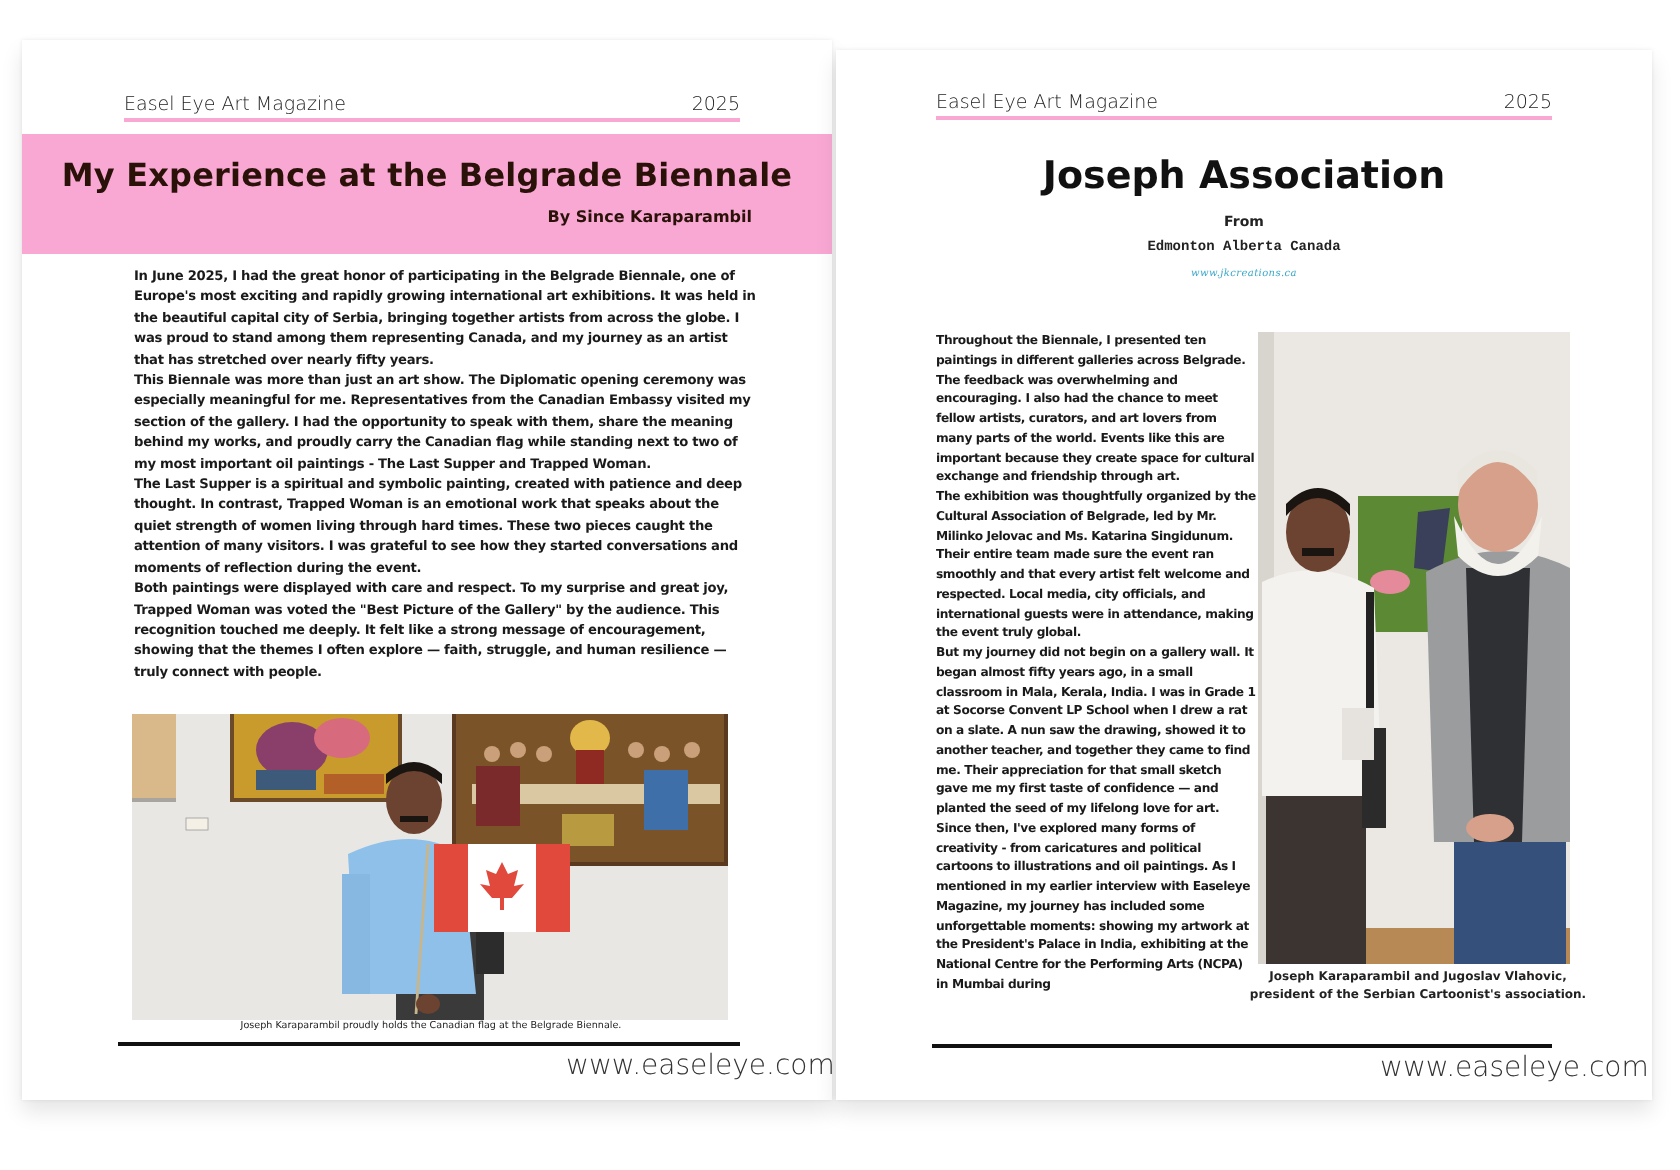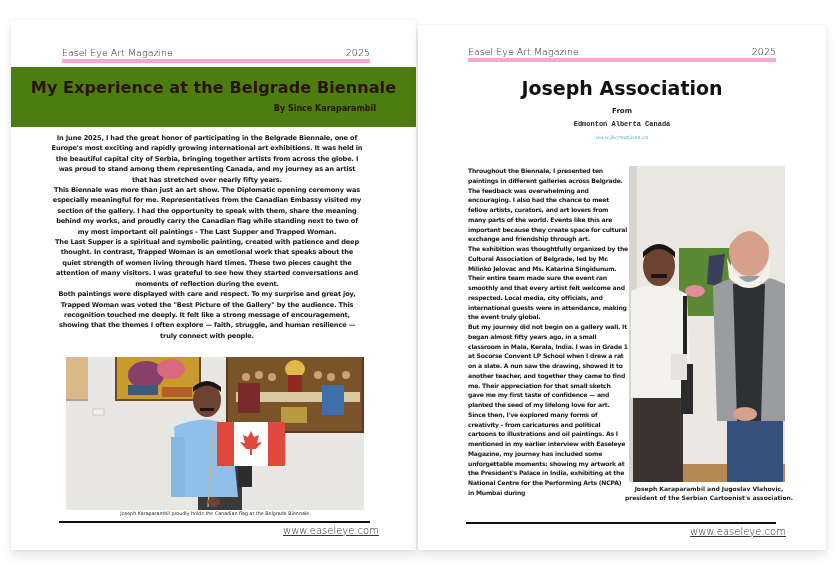--- a/index.html
+++ b/index.html
@@ -10,21 +10,21 @@
   }
   .page {
     position: absolute; background: #ffffff;
     box-shadow: 0 6px 10px rgba(0,0,0,0.10), 0 0 2px rgba(0,0,0,0.08);
   }
   #page-left { left: 11px; top: 20px; width: 405px; height: 530px; }
   #page-right { left: 418px; top: 25px; width: 408px; height: 525px; }
 
   .running-header {
     position: absolute; display: flex; justify-content: space-between; align-items: flex-end;
-    border-bottom: 4px solid #f9a8d4; font-size: 9.5px; color: #222; padding-bottom: 1px;
+    border-bottom: 2px solid #f9a8d4; font-size: 9.5px; color: #222; padding-bottom: 1px;
     font-family: "DejaVu Sans", sans-serif; font-weight: 300;
   }
   #page-left .running-header { left: 51px; top: 26px; width: 308px; height: 12px; }
   #page-right .running-header { left: 50px; top: 20px; width: 308px; height: 12px; }
 
   .banner {
     position: absolute; left: 0; top: 47px; width: 405px; height: 60px;
     background: #c04a23;
   }
   .banner-title {
@@ -35,40 +35,40 @@
   .banner-byline {
     position: absolute; right: 40px; top: 37px; font-size: 8px; font-weight: 700; color: #2a1208;
     font-family: "DejaVu Sans", sans-serif;
   }
 
   .body-text {
     position: absolute; font-family: "DejaVu Sans", sans-serif; font-size: 6.6px;
     line-height: 10.4px; color: #1a1a1a; font-weight: 600; letter-spacing: -0.15px;
   }
   .body-text p { margin: 0; }
-  #left-body { left: 40px; top: 113px; width: 312px; text-align: center; }
+  #left-body { left: 56px; top: 113px; width: 312px; }
   #right-body { left: 50px; top: 141px; width: 160px; font-size: 6.1px; line-height: 9.75px; letter-spacing: -0.2px; }
 
   .photo {
     position: absolute; overflow: hidden;
   }
   #photo-left { left: 55px; top: 337px; width: 298px; height: 153px; background: #e8e6e3; }
   #photo-right { left: 211px; top: 141px; width: 156px; height: 316px; background: #e9e6e1; }
 
   .caption {
     position: absolute; text-align: center; font-family: "DejaVu Sans", sans-serif; color: #222;
   }
   #caption-left { left: 52px; top: 491px; width: 305px; font-size: 4.8px; }
   #caption-right { left: 205px; top: 459px; width: 172px; font-size: 6px; line-height: 9px; font-weight: 600; }
 
   .footer-rule { position: absolute; height: 2px; background: #111; }
   #page-left .footer-rule { left: 48px; top: 501px; width: 311px; }
   #page-right .footer-rule { left: 48px; top: 497px; width: 310px; }
   .footer-url {
-    position: absolute; font-size: 10px; color: #333; font-family: "DejaVu Sans", sans-serif; font-weight: 300; text-decoration: underline;
+    position: absolute; font-size: 14px; color: #333; font-family: "DejaVu Sans", sans-serif; font-weight: 300;
   }
   #page-left .footer-url { left: 272px; top: 505px; }
   #page-right .footer-url { left: 272px; top: 501px; }
 
   .author-name {
     position: absolute; left: 0; width: 408px; top: 52px; text-align: center;
     font-family: "DejaVu Sans", sans-serif; font-size: 19px; font-weight: 700; color: #111;
   }
   .author-from {
     position: absolute; left: 0; width: 408px; top: 82px; text-align: center;
@@ -85,21 +85,21 @@
 </style>
 </head>
 <body>
 
 <div class="page" id="page-left">
   <div class="running-header">
     <span>Easel Eye Art Magazine</span>
     <span>2025</span>
   </div>
 
-  <div class="banner" style="background: #4d7c0f;">
+  <div class="banner" style="background: #f9a8d4;">
     <div class="banner-title">My Experience at the Belgrade Biennale</div>
     <div class="banner-byline">By  Since Karaparambil</div>
   </div>
 
   <div class="body-text" id="left-body">
     <p>In June 2025, I had the great honor of participating in the Belgrade Biennale, one of Europe's most exciting and rapidly growing international art exhibitions. It was held in the beautiful capital city of Serbia, bringing together artists from across the globe. I was proud to stand among them representing Canada, and my journey as an artist that has stretched over nearly fifty years.</p>
     <p>This Biennale was more than just an art show. The Diplomatic opening ceremony was especially meaningful for me. Representatives from the Canadian Embassy visited my section of the gallery. I had the opportunity to speak with them, share the meaning behind my works, and proudly carry the Canadian flag while standing next to two of my most important oil paintings - The Last Supper and Trapped Woman.</p>
     <p>The Last Supper is a spiritual and symbolic painting, created with patience and deep thought. In contrast, Trapped Woman is an emotional work that speaks about the quiet strength of women living through hard times. These two pieces caught the attention of many visitors. I was grateful to see how they started conversations and moments of reflection during the event.</p>
     <p>Both paintings were displayed with care and respect. To my surprise and great joy, Trapped Woman was voted the "Best Picture of the Gallery" by the audience. This recognition touched me deeply. It felt like a strong message of encouragement, showing that the themes I often explore — faith, struggle, and human resilience — truly connect with people.</p>
   </div>

